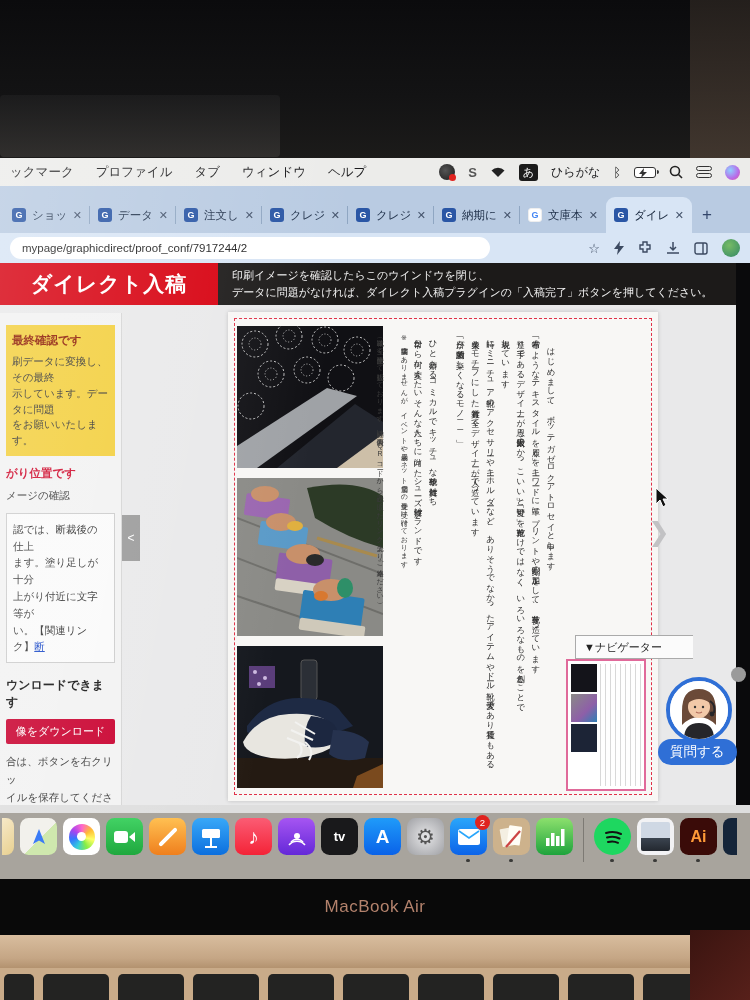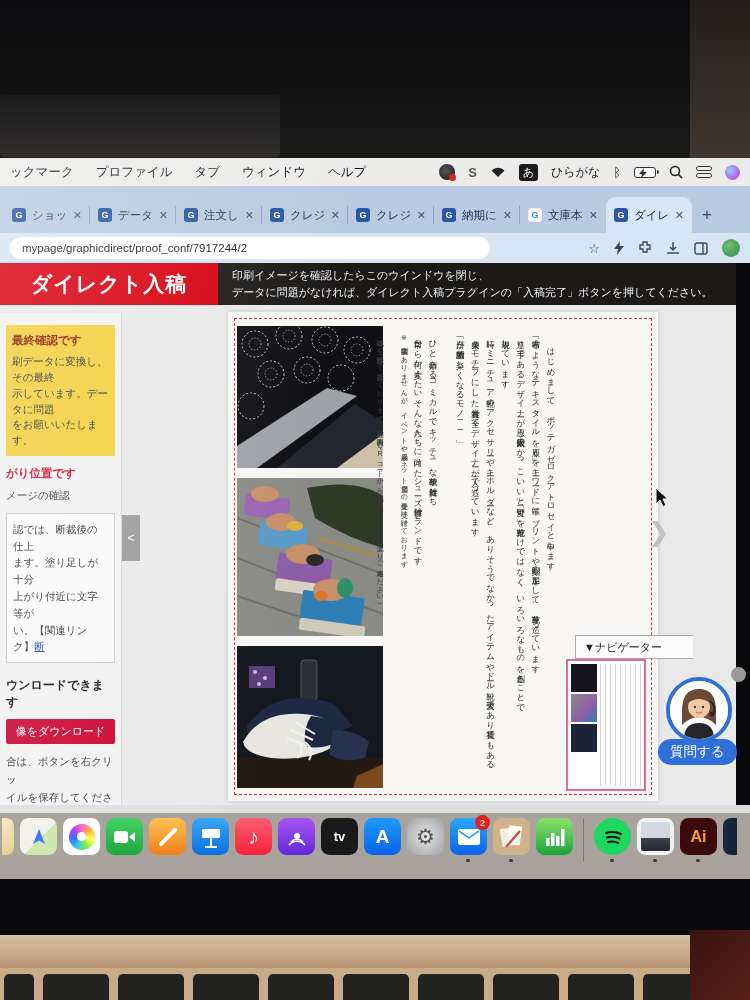--- a/index.html
+++ b/index.html
@@ -527,20 +527,23 @@
       <span class="glyph" style="inset:4px;background:linear-gradient(180deg,#cfd8e4 55%,#3b4450 55%,#23282f);border-radius:2px;"></span>
       <span class="run-dot"></span>
     </div>
     <div class="di" style="background:#3a0b08;overflow:visible;">
       <span class="glyph" style="color:#ff9a38;font-size:16px;font-weight:bold;">Ai</span>
       <span class="run-dot"></span>
     </div>
     <div class="di" style="width:14px;border-radius:8px 0 0 8px;background:#15253a;"></div>
   </div>
 
+  <div class="bezel">
+    <span>MacBook Air</span>
+  </div>
   <div class="hinge"></div>
   <div class="keys">
     <span class="key" style="width:30px;"></span>
     <span class="key"></span>
     <span class="key"></span>
     <span class="key"></span>
     <span class="key"></span>
     <span class="key"></span>
     <span class="key"></span>
     <span class="key"></span>

